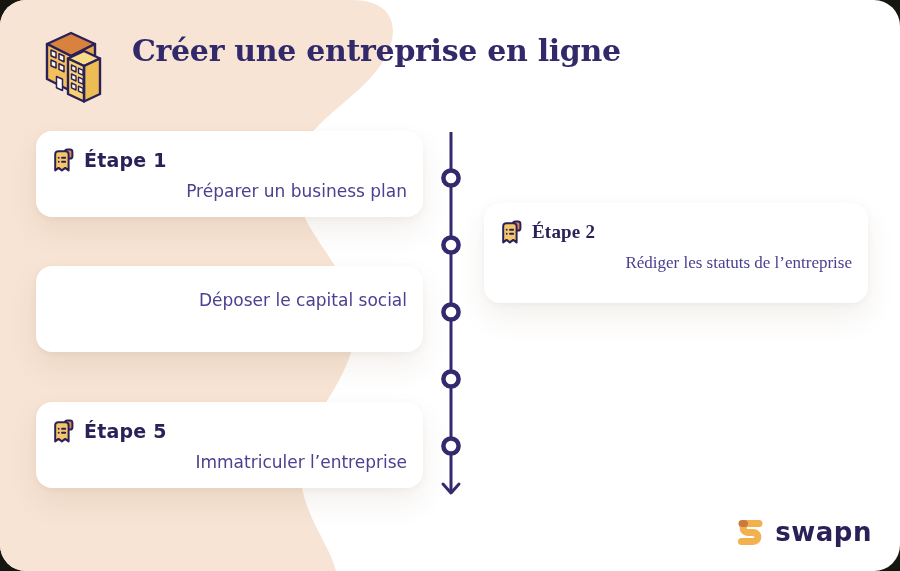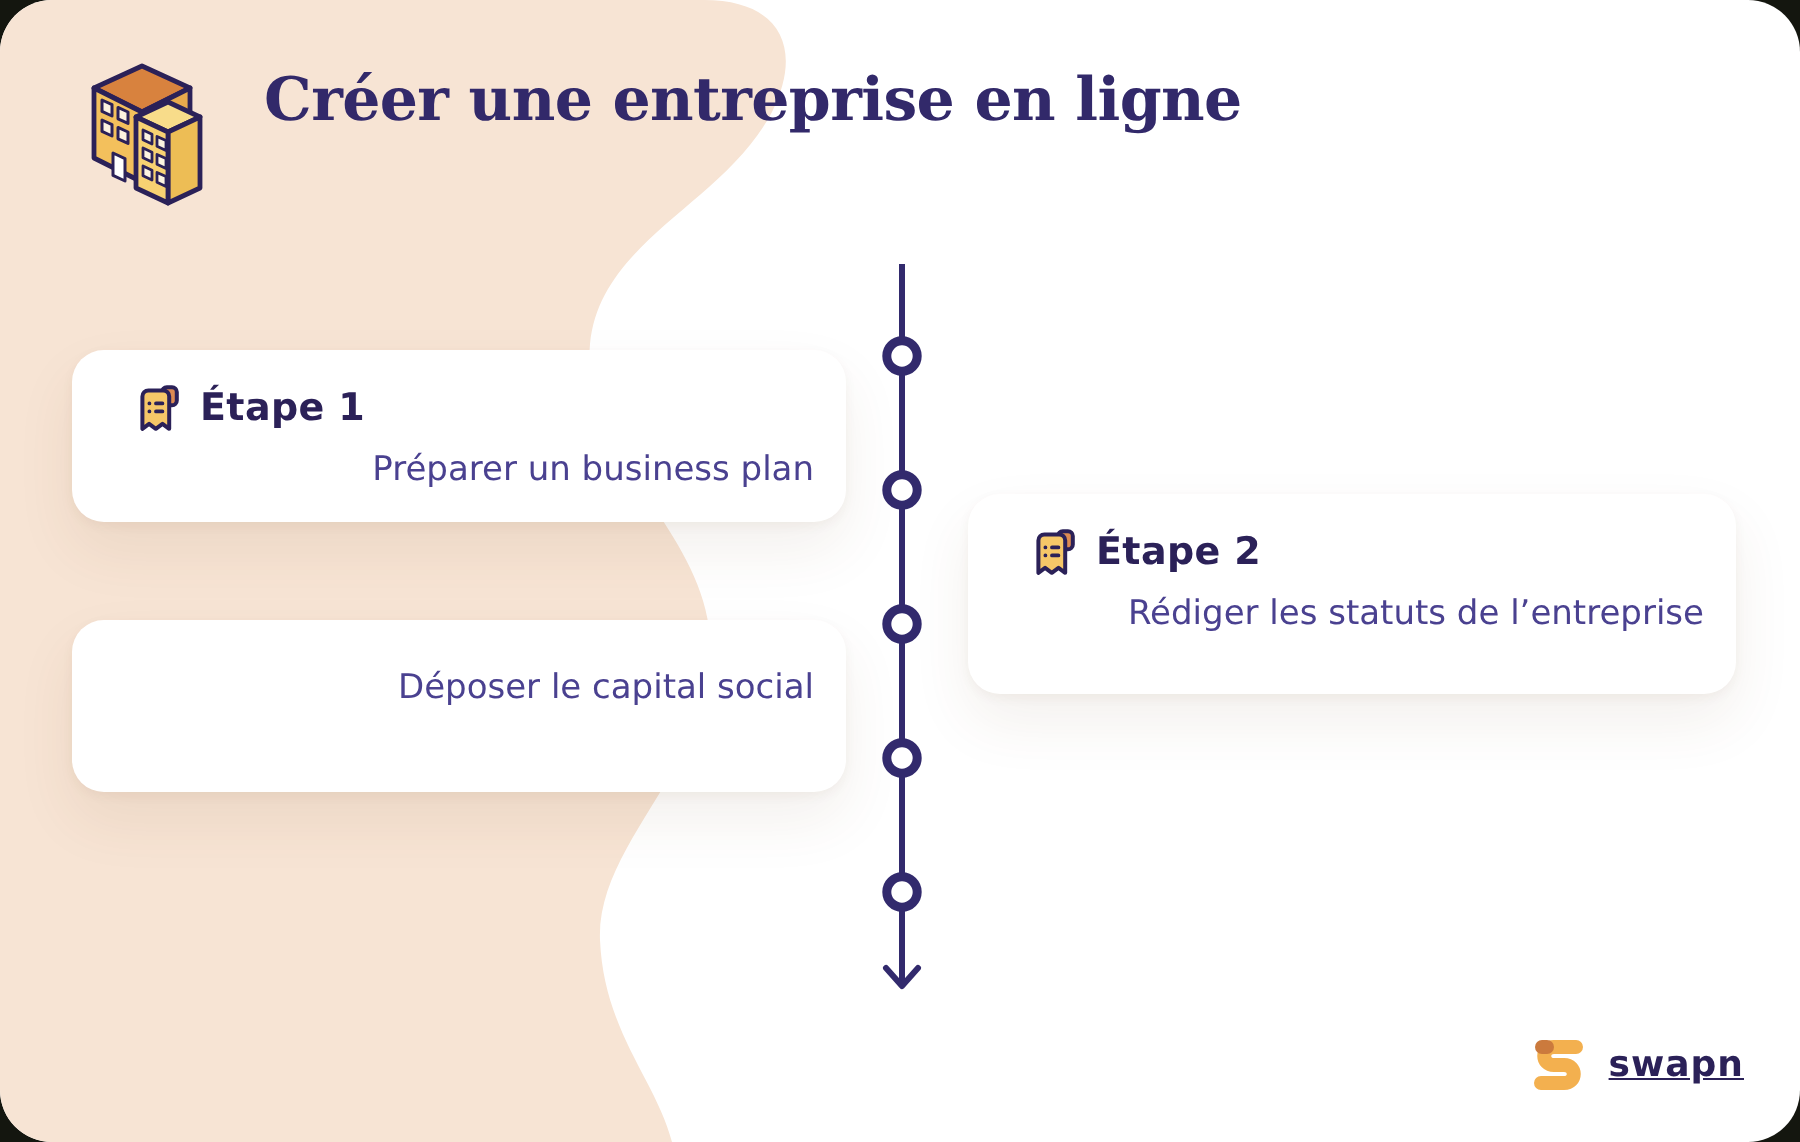--- a/index.html
+++ b/index.html
@@ -24,34 +24,34 @@
   }
   .page-subtitle{
     position:absolute;left:134px;top:78px;
     font-size:20px;font-weight:600;color:#34296b;white-space:nowrap;
   }
 
   
   .card{
     position:absolute;background:#ffffff;border-radius:16px;
     box-shadow:0 14px 30px rgba(99,63,25,0.08),0 2px 6px rgba(99,63,25,0.05);
-    padding:16px 16px 0 32px;box-sizing:border-box;margin-top:44px;
+    padding:16px 16px 0 16px;box-sizing:border-box;
   }
   .card.left{left:36px;width:387px;height:86px;}
-  .card.right{left:484px;width:384px;height:100px;}
+  .card.right{left:484px;width:384px;height:100px;font-family:Liberation Serif, serif;}
   .card-head{display:flex;align-items:center;gap:9px;height:26px;}
   .step-label{font-size:19px;font-weight:700;color:#2b2158;letter-spacing:0.2px;}
   .step-desc{margin-top:8px;font-size:17px;color:#4a4190;text-align:right;}
 
   
   .timeline-svg{position:absolute;left:436px;top:127px;}
 
   
   .brand{position:absolute;right:28px;top:512px;display:flex;align-items:center;gap:8px;height:40px;}
-  .brand-name{font-size:18px;font-weight:700;color:#2b2158;letter-spacing:0.5px;text-decoration:underline;}
+  .brand-name{font-size:26px;font-weight:700;color:#2b2158;letter-spacing:0.5px;}
 </style>
 </head>
 <body>
 
 <div class="canvas">
 
   <svg class="blob-svg" width="470" height="571" viewBox="0 0 470 571">
     <path d="M0,0 L352,0 C390,0 402,24 386,56 C362,102 300,120 295,172
              C290,228 350,262 355,318 C360,380 298,420 300,470
              C302,516 328,540 336,571 L0,571 Z" fill="#f7e4d4"></path>
@@ -111,20 +111,33 @@
       <span class="step-label">Étape 2</span>
     </div>
     <div class="step-desc">Rédiger les statuts de l’entreprise</div>
   </div>
 
   <div class="card left" style="top:266px">
     <div class="step-desc">Déposer le capital social</div>
   </div>
 
 
+  <div class="card left" style="top:402px">
+    <div class="card-head">
+      <svg width="23" height="26" viewBox="0 0 23 26">
+        <g stroke="#2b2158" stroke-width="2" stroke-linejoin="round">
+          <rect x="13" y="2.6" width="7.4" height="9" rx="2.4" fill="#dd8b52"></rect>
+          <path d="M3.2,23.4 V7.2 a3,3 0 0 1 3,-3 h7.4 a3,3 0 0 1 3,3 V23.4 l-3.35,-2.5 -3.35,2.5 -3.35,-2.5 Z" fill="#f6c768"></path>
+          <path d="M6.7,10.7 h0.01 M10,10.7 h3.2 M6.7,14.7 h0.01 M10,14.7 h3.2" fill="none" stroke-width="1.9" stroke-linecap="round"></path>
+        </g>
+      </svg>
+      <span class="step-label">Étape 5</span>
+    </div>
+    <div class="step-desc">Immatriculer l’entreprise</div>
+  </div>
 
   <svg class="timeline-svg" width="30" height="378" viewBox="0 0 30 378">
     <g stroke="#322a6d">
       <line x1="15" y1="5" x2="15" y2="366" stroke-width="3"></line>
       <g fill="#ffffff" stroke-width="4.5">
         <circle cx="15" cy="51" r="7.6"></circle>
         <circle cx="15" cy="118" r="7.6"></circle>
         <circle cx="15" cy="185" r="7.6"></circle>
         <circle cx="15" cy="252" r="7.6"></circle>
         <circle cx="15" cy="319" r="7.6"></circle>

